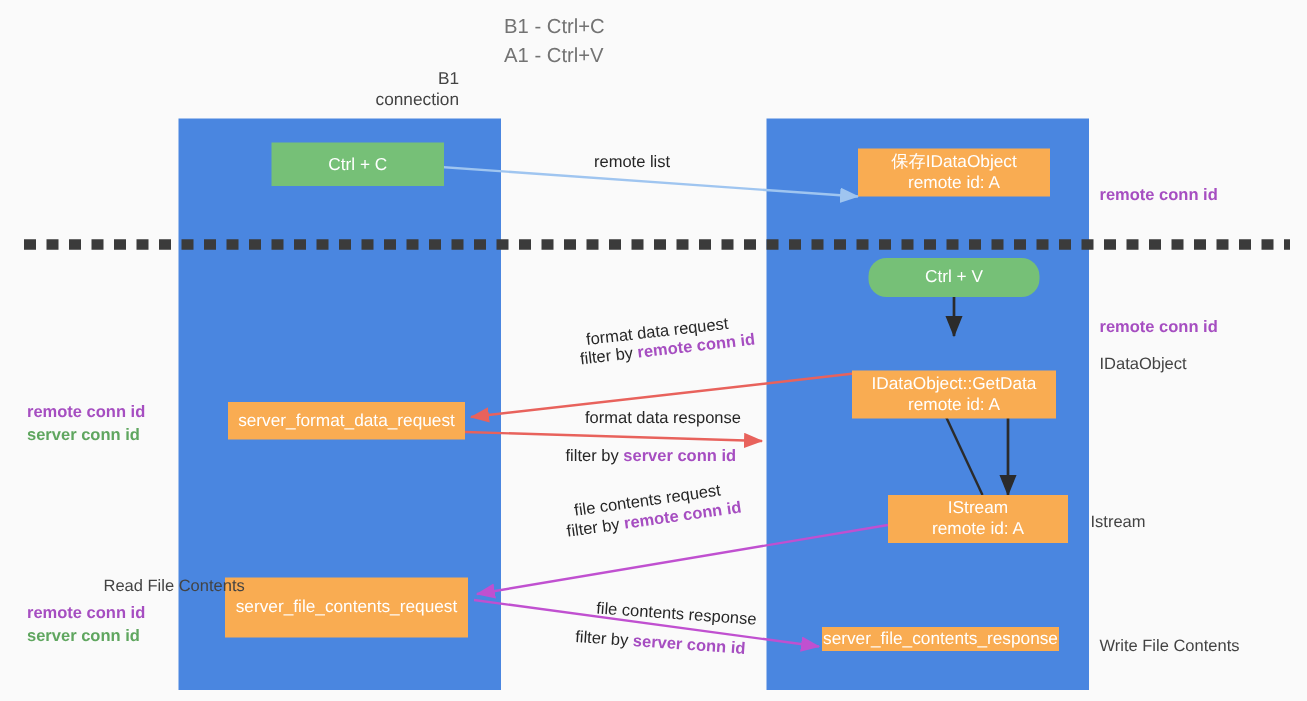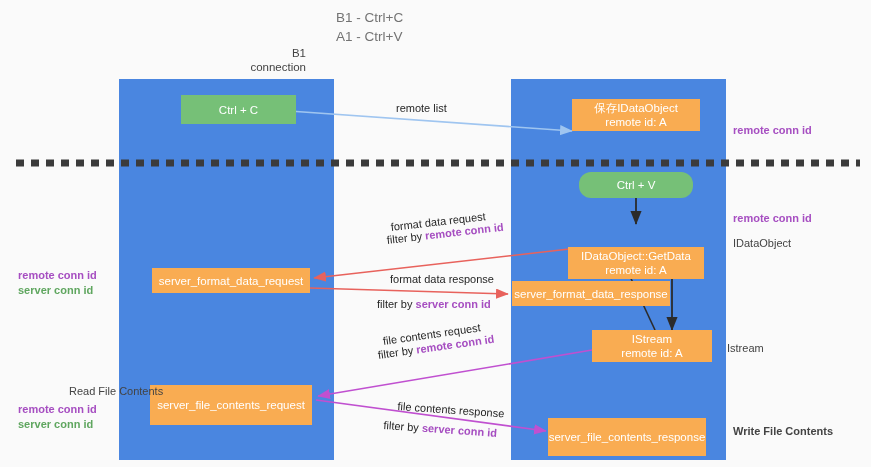--- a/index.html
+++ b/index.html
@@ -136,28 +136,27 @@
   <div class="node orange" style="left:572px; top:99px; width:128px; height:32px; flex-direction:column;">保存IDataObject
 remote id: A</div>
 
   <div class="node green" style="left:579px; top:172px; width:114px; height:26px;border-radius:12px;">Ctrl + V</div>
 
   <div class="node orange" style="left:568px; top:227px; width:136px; height:32px;margin-top:20px;">IDataObject::GetData
 remote id: A</div>
 
   <div class="node orange" style="left:152px; top:268px; width:158px; height:25px;">server_format_data_request</div>
 
-  <div class="node orange" style="left:512px; top:281px; width:158px; height:25px;">server_format_data_response</div>
 
   <div class="node orange" style="left:592px; top:330px; width:120px; height:32px;">IStream
 remote id: A</div>
 
   <div class="node orange" style="left:150px; top:385px; width:162px; height:40px;">server_file_contents_request</div>
 
-  <div class="node orange" style="left:548px; top:418px; width:158px; height:38px;text-align:center;">server_file_contents_response</div>
+  <div class="node orange" style="left:548px; top:418px; width:158px; height:16px;text-align:center;">server_file_contents_response</div>
 
   <div class="edge-label" style="left:396px; top:101px;">remote list</div>
 
   <div class="edge-label" style="left:390px; top:220px; transform: rotate(-6.5deg);">
     <span>format data request</span>
   </div>
   <div class="edge-label" style="left:386px; top:233px; transform: rotate(-6.5deg);">
     <span class="k">filter by </span><span class="p">remote conn id</span>
   </div>
 
@@ -177,21 +176,21 @@
     <span>file contents response</span>
   </div>
   <div class="edge-label" style="left:384px; top:418px; transform: rotate(4deg);">
     <span class="k">filter by </span><span class="p">server conn id</span>
   </div>
 
   <div class="side-label purple" style="left:733px; top:123px;">remote conn id</div>
   <div class="side-label purple" style="left:733px; top:211px;">remote conn id</div>
   <div class="side-label" style="left:733px; top:236px;">IDataObject</div>
   <div class="side-label" style="left:727px; top:341px;">Istream</div>
-  <div class="side-label" style="left:733px; top:424px;font-weight:bold;">Write File Contents</div>
+  <div class="side-label" style="left:733px; top:424px;">Write File Contents</div>
 
   <div class="stack-label" style="left:18px; top:268px;">
     <div class="p">remote conn id</div>
     <div class="g">server conn id</div>
   </div>
 
   <div class="side-label" style="left:29px; top:384px;margin-left:40px;">Read File Contents</div>
 
   <div class="stack-label" style="left:18px; top:402px;">
     <div class="p">remote conn id</div>

